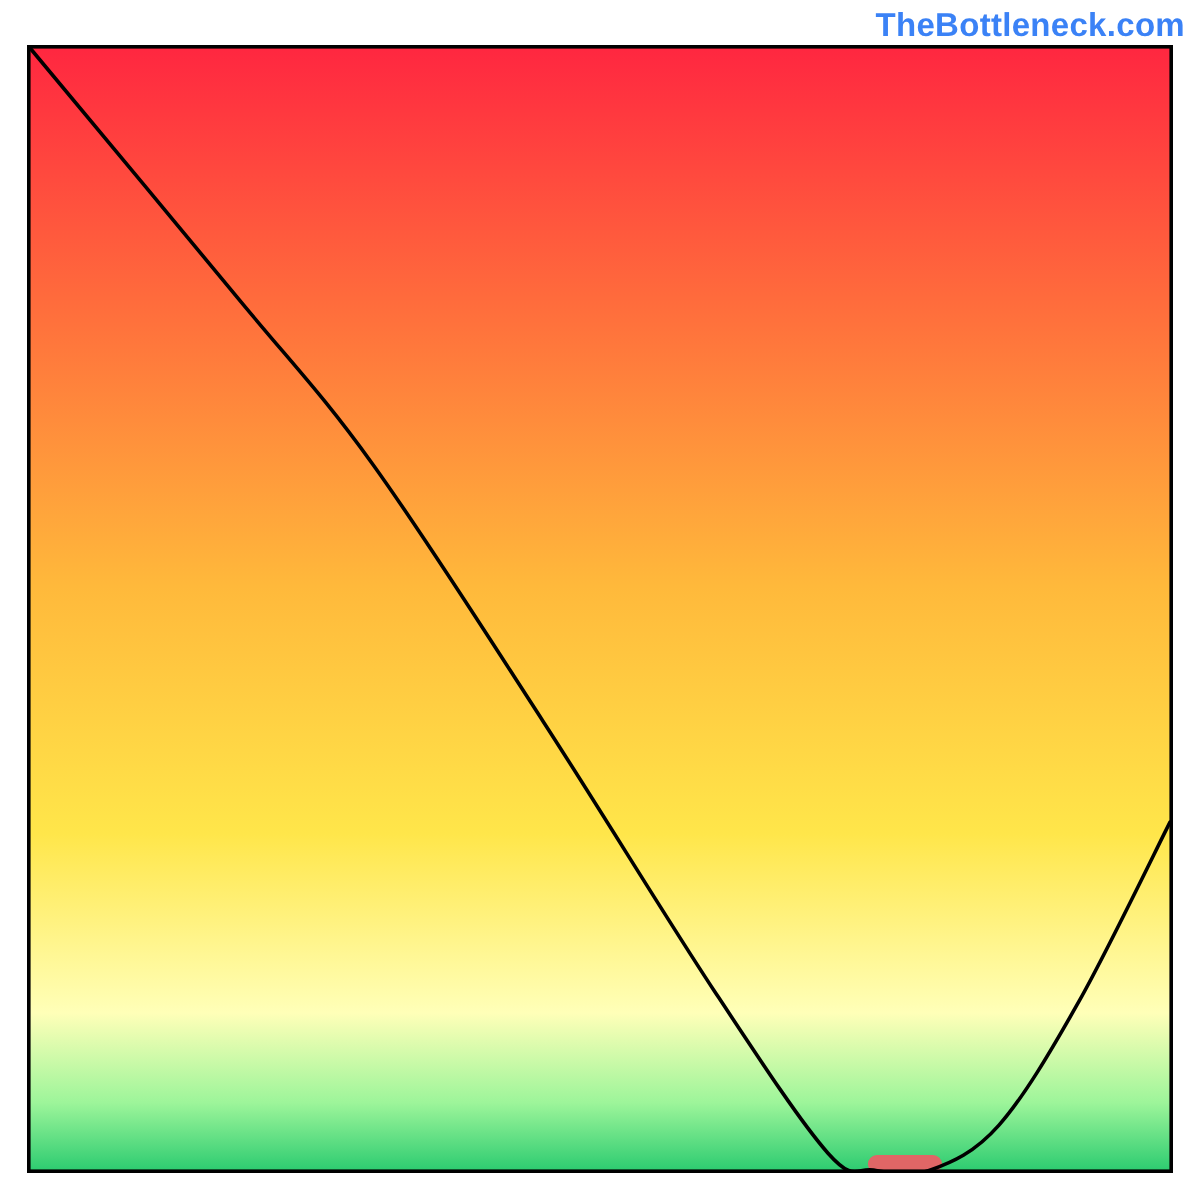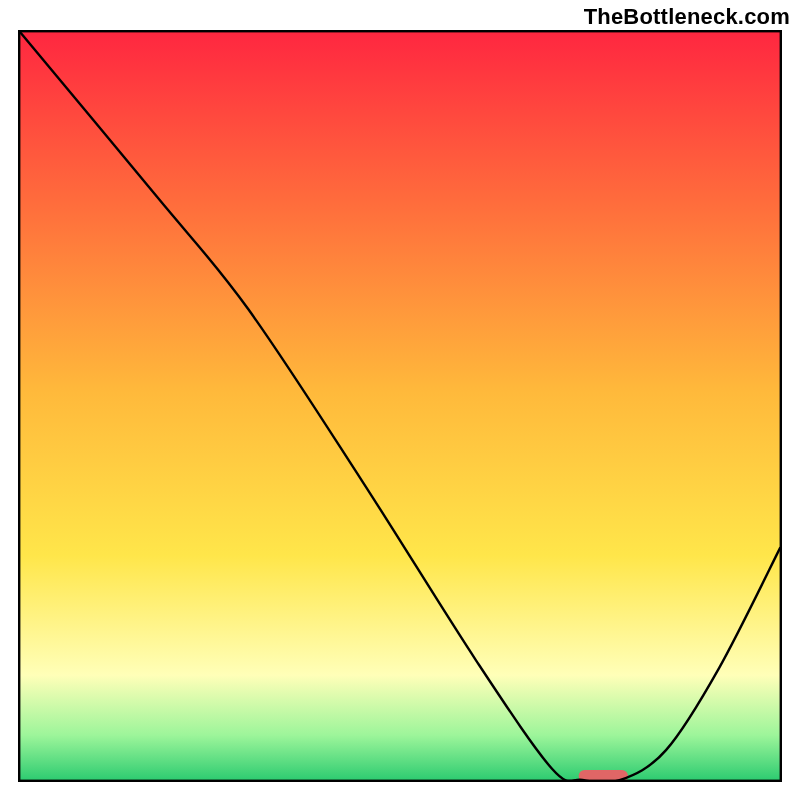--- a/index.html
+++ b/index.html
@@ -15,21 +15,21 @@
     position: relative;
     width: 800px;
     height: 800px;
   }
   .watermark {
     position: absolute;
     top: 4px;
     right: 10px;
     font-size: 22px;
     font-weight: 600;
-    color: #000000;
+    color: #3b82f6;
     letter-spacing: 0.2px;
   }
   .plot {
     position: absolute;
     left: 18px;
     top: 30px;
     width: 764px;
     height: 752px;
   }
   svg {

